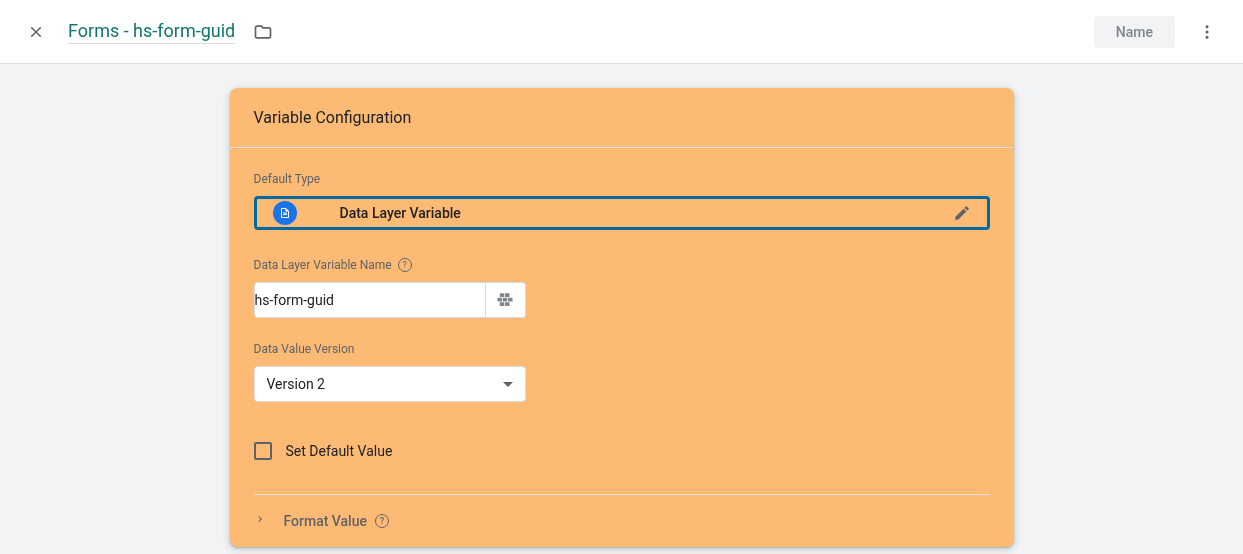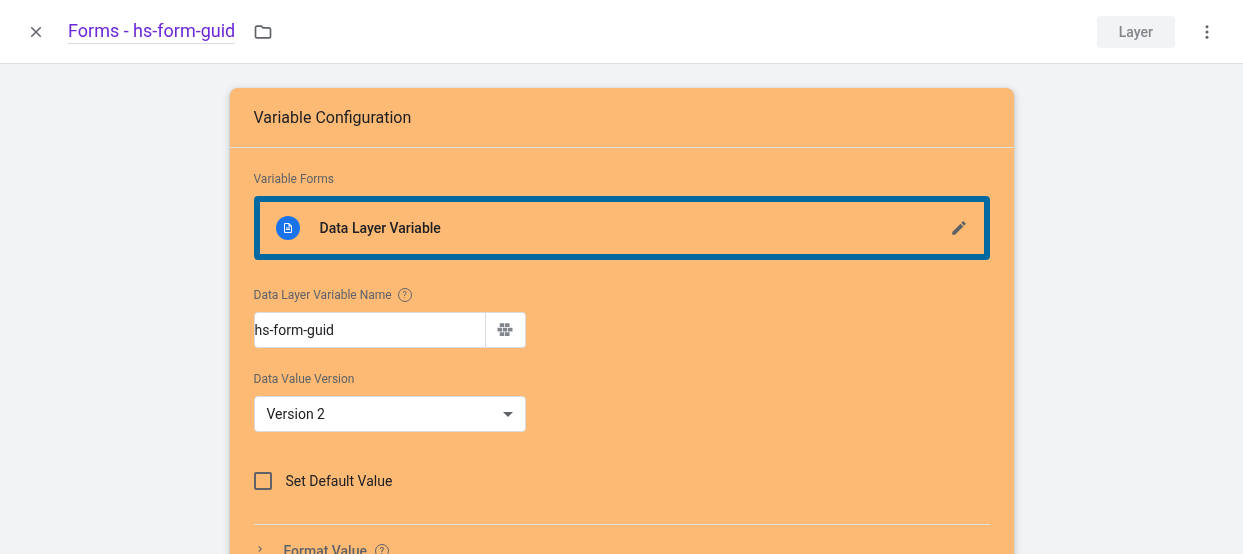--- a/index.html
+++ b/index.html
@@ -40,21 +40,21 @@
     
     .title-wrap {
       display: flex;
       align-items: center;
       margin-left: 12px;
       flex: 1;
     }
     
     .title-text {
       font-size: 18px;
-      color: #6d28d9;
+      color: #0f766e;
       border-bottom: 1px solid #dadce0;
       padding-bottom: 2px;
       cursor: text;
     }
     
     .folder-icon-btn {
       width: 32px;
       height: 32px;
       display: flex;
       align-items: center;
@@ -128,27 +128,28 @@
     .field-label {
       font-size: 12px;
       color: #5f6368;
       margin-bottom: 10px;
       display: flex;
       align-items: center;
       gap: 6px;
     }
     
     .type-row {
-      border: 6px solid #0369a1;
+      border: 3px solid #0369a1;
       border-radius: 4px;
-      padding: 14px 16px;
+      padding: 2px 16px;
       display: flex;
       align-items: center;
       cursor: pointer;
       margin-bottom: 28px;
+      gap: 23px;
     }
     
     .type-icon {
       width: 24px;
       height: 24px;
       background: #1a73e8;
       border-radius: 50%;
       display: flex;
       align-items: center;
       justify-content: center;
@@ -291,39 +292,39 @@
   </button>
   <div class="title-wrap">
     <span class="title-text">Forms - hs-form-guid</span>
     <button class="folder-icon-btn">
       <svg width="20" height="20" viewBox="0 0 24 24" fill="none" stroke="currentColor" stroke-width="2">
         <path d="M3 7v10a2 2 0 002 2h14a2 2 0 002-2V9a2 2 0 00-2-2h-7l-2-2H5a2 2 0 00-2 2z"></path>
       </svg>
     </button>
   </div>
   <div class="header-actions">
-    <button class="save-btn">Layer</button>
+    <button class="save-btn">Name</button>
     <button class="more-btn">
       <svg width="18" height="18" viewBox="0 0 24 24" fill="currentColor">
         <circle cx="12" cy="5" r="2"></circle>
           <circle cx="12" cy="12" r="2"></circle>
           <circle cx="12" cy="19" r="2"></circle>
       </svg>
     </button>
   </div>
 </div>
 
 <div class="content-area">
   <div class="card">
     <div class="card-header">
       <div class="card-title">Variable Configuration</div>
     </div>
     <div class="card-body">
 
-      <div class="field-label">Variable Forms</div>
+      <div class="field-label">Default Type</div>
       <div class="type-row">
         <div class="type-icon">
           <svg width="12" height="12" viewBox="0 0 24 24">
             <path d="M14 2H6c-1.1 0-2 .9-2 2v16c0 1.1.9 2 2 2h12c1.1 0 2-.9 2-2V8l-6-6zM6 20V4h7v5h5v11H6zm2-6h8v2H8v-2zm0-3h8v2H8v-2z"></path>
           </svg>
         </div>
         <div class="type-name">Data Layer Variable</div>
         <svg class="edit-icon" width="18" height="18" viewBox="0 0 24 24" fill="currentColor">
           <path d="M3 17.25V21h3.75L17.81 9.94l-3.75-3.75L3 17.25zM20.71 7.04c.39-.39.39-1.02 0-1.41l-2.34-2.34c-.39-.39-1.02-.39-1.41 0l-1.83 1.83 3.75 3.75 1.83-1.83z"></path>
         </svg>

